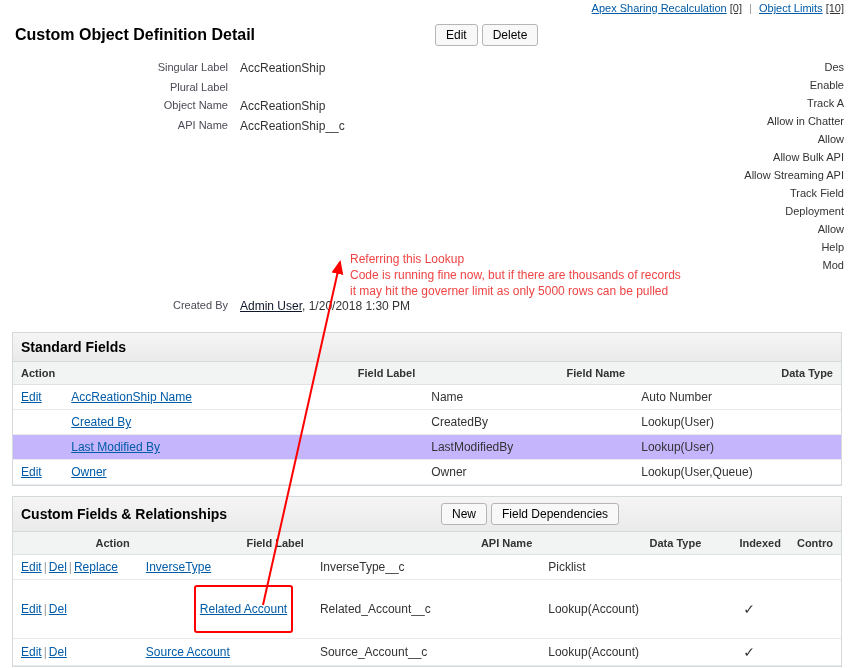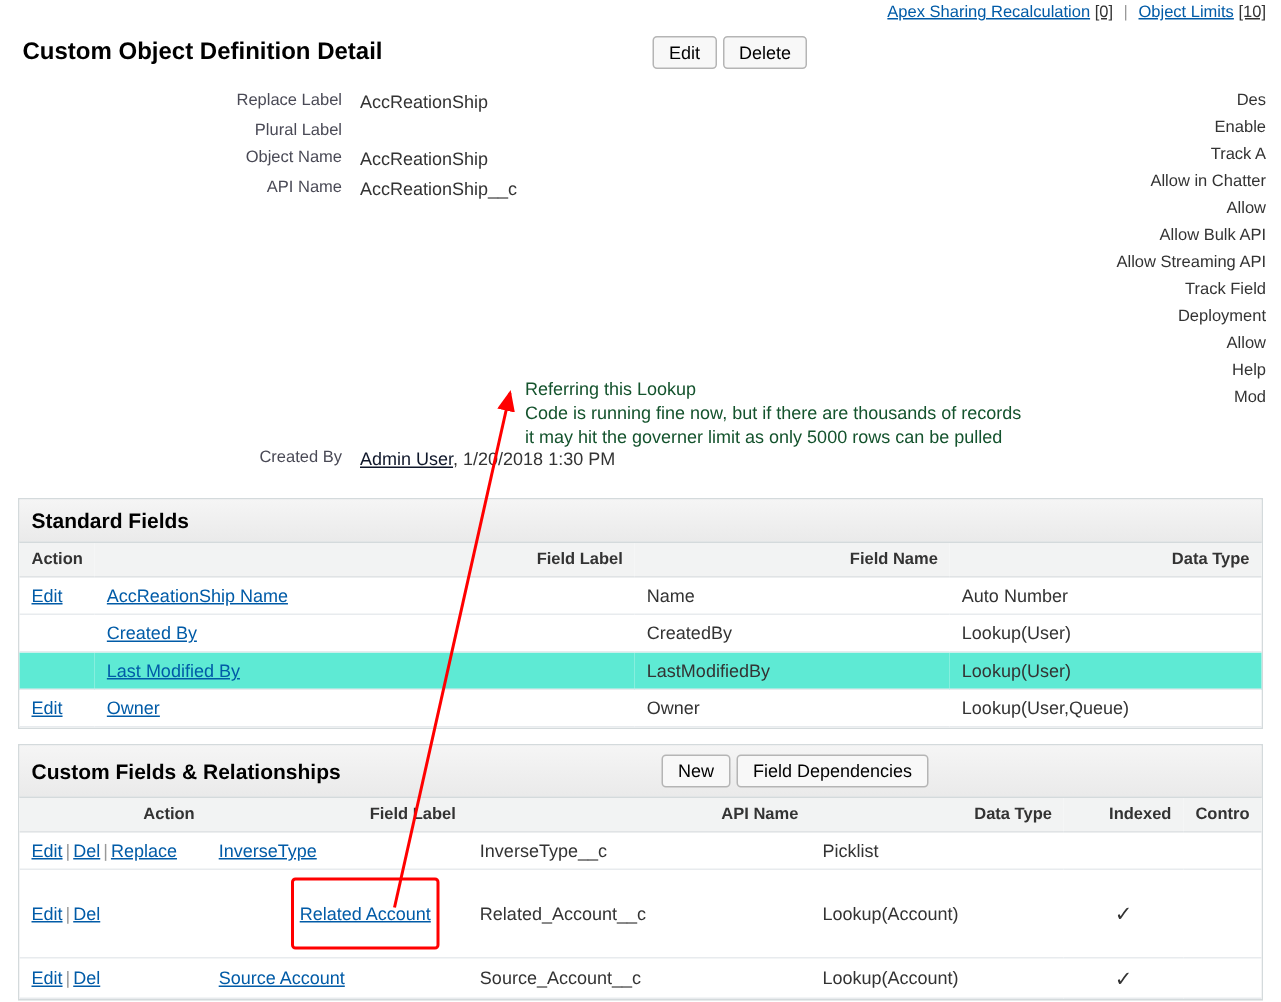--- a/index.html
+++ b/index.html
@@ -12,30 +12,30 @@
 .section-title { font-size: 16px; font-weight: bold; color: #000; flex: 0 0 auto; width: 420px; }
 .btn-group { display: flex; gap: 4px; }
 .btn { background: #f8f8f8; border: 1px solid #b5b5b5; border-radius: 3px; padding: 3px 10px; font-size: 12px; cursor: pointer; }
 .detail-area { position: relative; padding: 0 0 10px 0; }
 .detail-row { display: flex; padding: 3px 0; font-size: 12px; }
 .detail-label { width: 240px; text-align: right; padding-right: 12px; color: #4a4a56; font-size: 11px; }
 .detail-value { flex: 1; color: #333; }
 .detail-value a { color: #0f172a; }
 .right-col { position: absolute; right: 0; top: 0; text-align: right; font-size: 11px; color: #333; }
 .right-col div { padding: 3px 10px 3px 0; white-space: nowrap; }
-.annotation { position: absolute; color: #14532d; font-size: 12px; line-height: 1.35; }
+.annotation { position: absolute; color: #ef4444; font-size: 12px; line-height: 1.35; }
 .annotation-text { position: absolute; left: 350px; top: 193px; width: 480px; }
 .arrow-svg { position: absolute; pointer-events: none; }
 .panel { margin: 6px 12px 10px; border: 1px solid #d4dadc; background: #f8f8f8; }
 .panel-header { display: flex; align-items: center; background: #eaeaea; background: linear-gradient(#f5f5f5,#eaeaea); border-bottom: 1px solid #d4dadc; padding: 6px 8px; }
 .panel-title { font-size: 14px; font-weight: bold; color: #000; flex: 0 0 auto; width: 420px; }
 .tbl { width: 100%; border-collapse: collapse; font-size: 12px; background: #fff; }
 .tbl th { text-align: right; padding: 5px 8px; border-bottom: 1px solid #e0e3e5; background: #f2f3f3; font-weight: bold; font-size: 11px; }
 .tbl td { padding: 5px 8px; border-bottom: 1px solid #e8ebee; }
-.tbl tr.highlight td { background: #5eead4; }
+.tbl tr.highlight td { background: #c4b5fd; }
 .tbl a { color: #015ba7; text-decoration: underline; }
 .tbl .action a { color: #015ba7; }
 .tbl .sep-bar { color: #999; margin: 0 2px; }
 .indexed-check { text-align: center; font-size: 14px; }
 .red-box { border: 2px solid #ff0000; border-radius: 3px; padding: 15px 4px; display: inline-block; margin-left: 48px; }
 </style>
 </head>
 <body>
 
 <div class="top-links">
@@ -49,21 +49,21 @@
 <div class="section-header">
   <div class="section-title">Custom Object Definition Detail</div>
   <div class="btn-group">
     <button class="btn">Edit</button>
     <button class="btn">Delete</button>
   </div>
 </div>
 
 <div class="detail-area">
   <div class="detail-row">
-    <div class="detail-label">Replace Label</div>
+    <div class="detail-label">Singular Label</div>
     <div class="detail-value">AccReationShip</div>
   </div>
   <div class="detail-row">
     <div class="detail-label">Plural Label</div>
   </div>
   <div class="detail-row">
     <div class="detail-label">Object Name</div>
     <div class="detail-value">AccReationShip</div>
   </div>
   <div class="detail-row">

